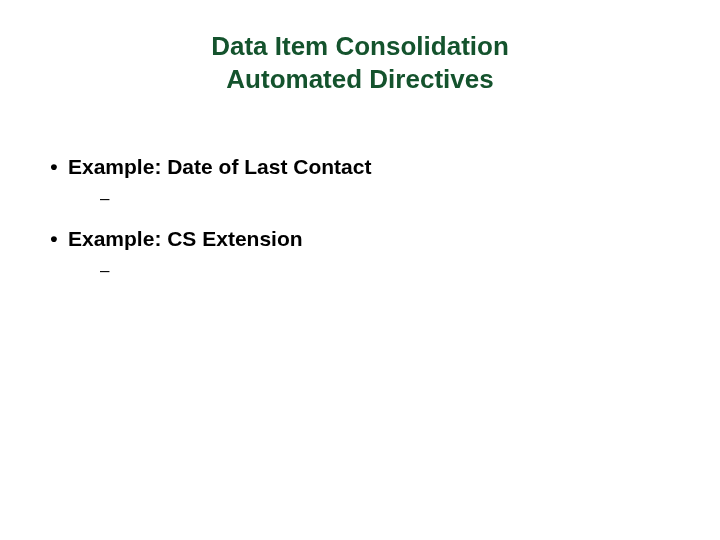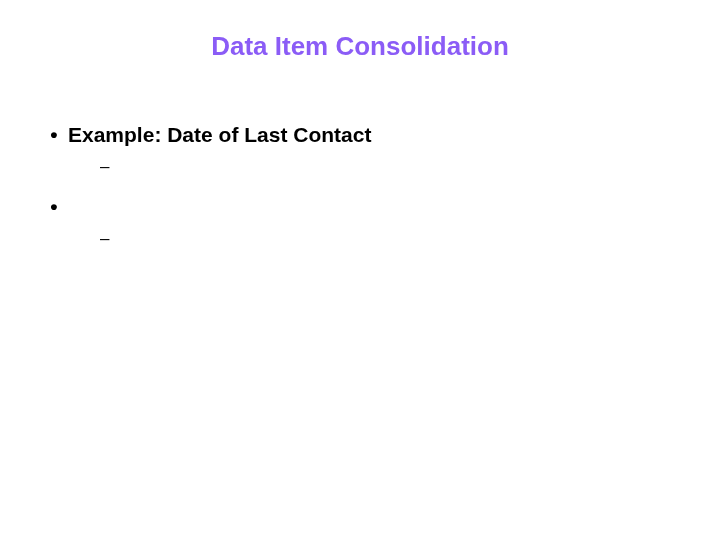--- a/index.html
+++ b/index.html
@@ -14,21 +14,21 @@
       width: 100%;
       height: 100%;
       padding: 30px 0 0 0;
     }
     .title-block {
       text-align: center;
       margin-bottom: 60px;
       padding: 0 60px;
     }
     .title-line {
-      color: #8b5cf6;
+      color: #14532d;
       font-size: 26px;
       font-weight: bold;
       line-height: 1.25;
     }
     .content {
       padding: 0 20px 0 40px;
     }
     .bullet-item {
       margin-bottom: 18px;
     }
@@ -57,37 +57,39 @@
       width: 24px;
       flex-shrink: 0;
     }
   </style>
 </head>
 <body>
 
 <div class="slide">
   <div class="title-block">
     <div class="title-line">Data Item Consolidation</div>
+    <div class="title-line">Automated Directives</div>
   </div>
 
   <div class="content">
 
     <div class="bullet-item">
       <div class="bullet-header">
         <span class="bullet-dot">•</span>
         <span>Example: Date of Last Contact</span>
       </div>
       <div class="sub-item">
         <span class="sub-dash">–</span>
       </div>
     </div>
 
     <div class="bullet-item">
       <div class="bullet-header">
         <span class="bullet-dot">•</span>
+        <span>Example: CS Extension</span>
       </div>
       <div class="sub-item">
         <span class="sub-dash">–</span>
       </div>
     </div>
 
   </div>
 </div>
 
 </body></html>

